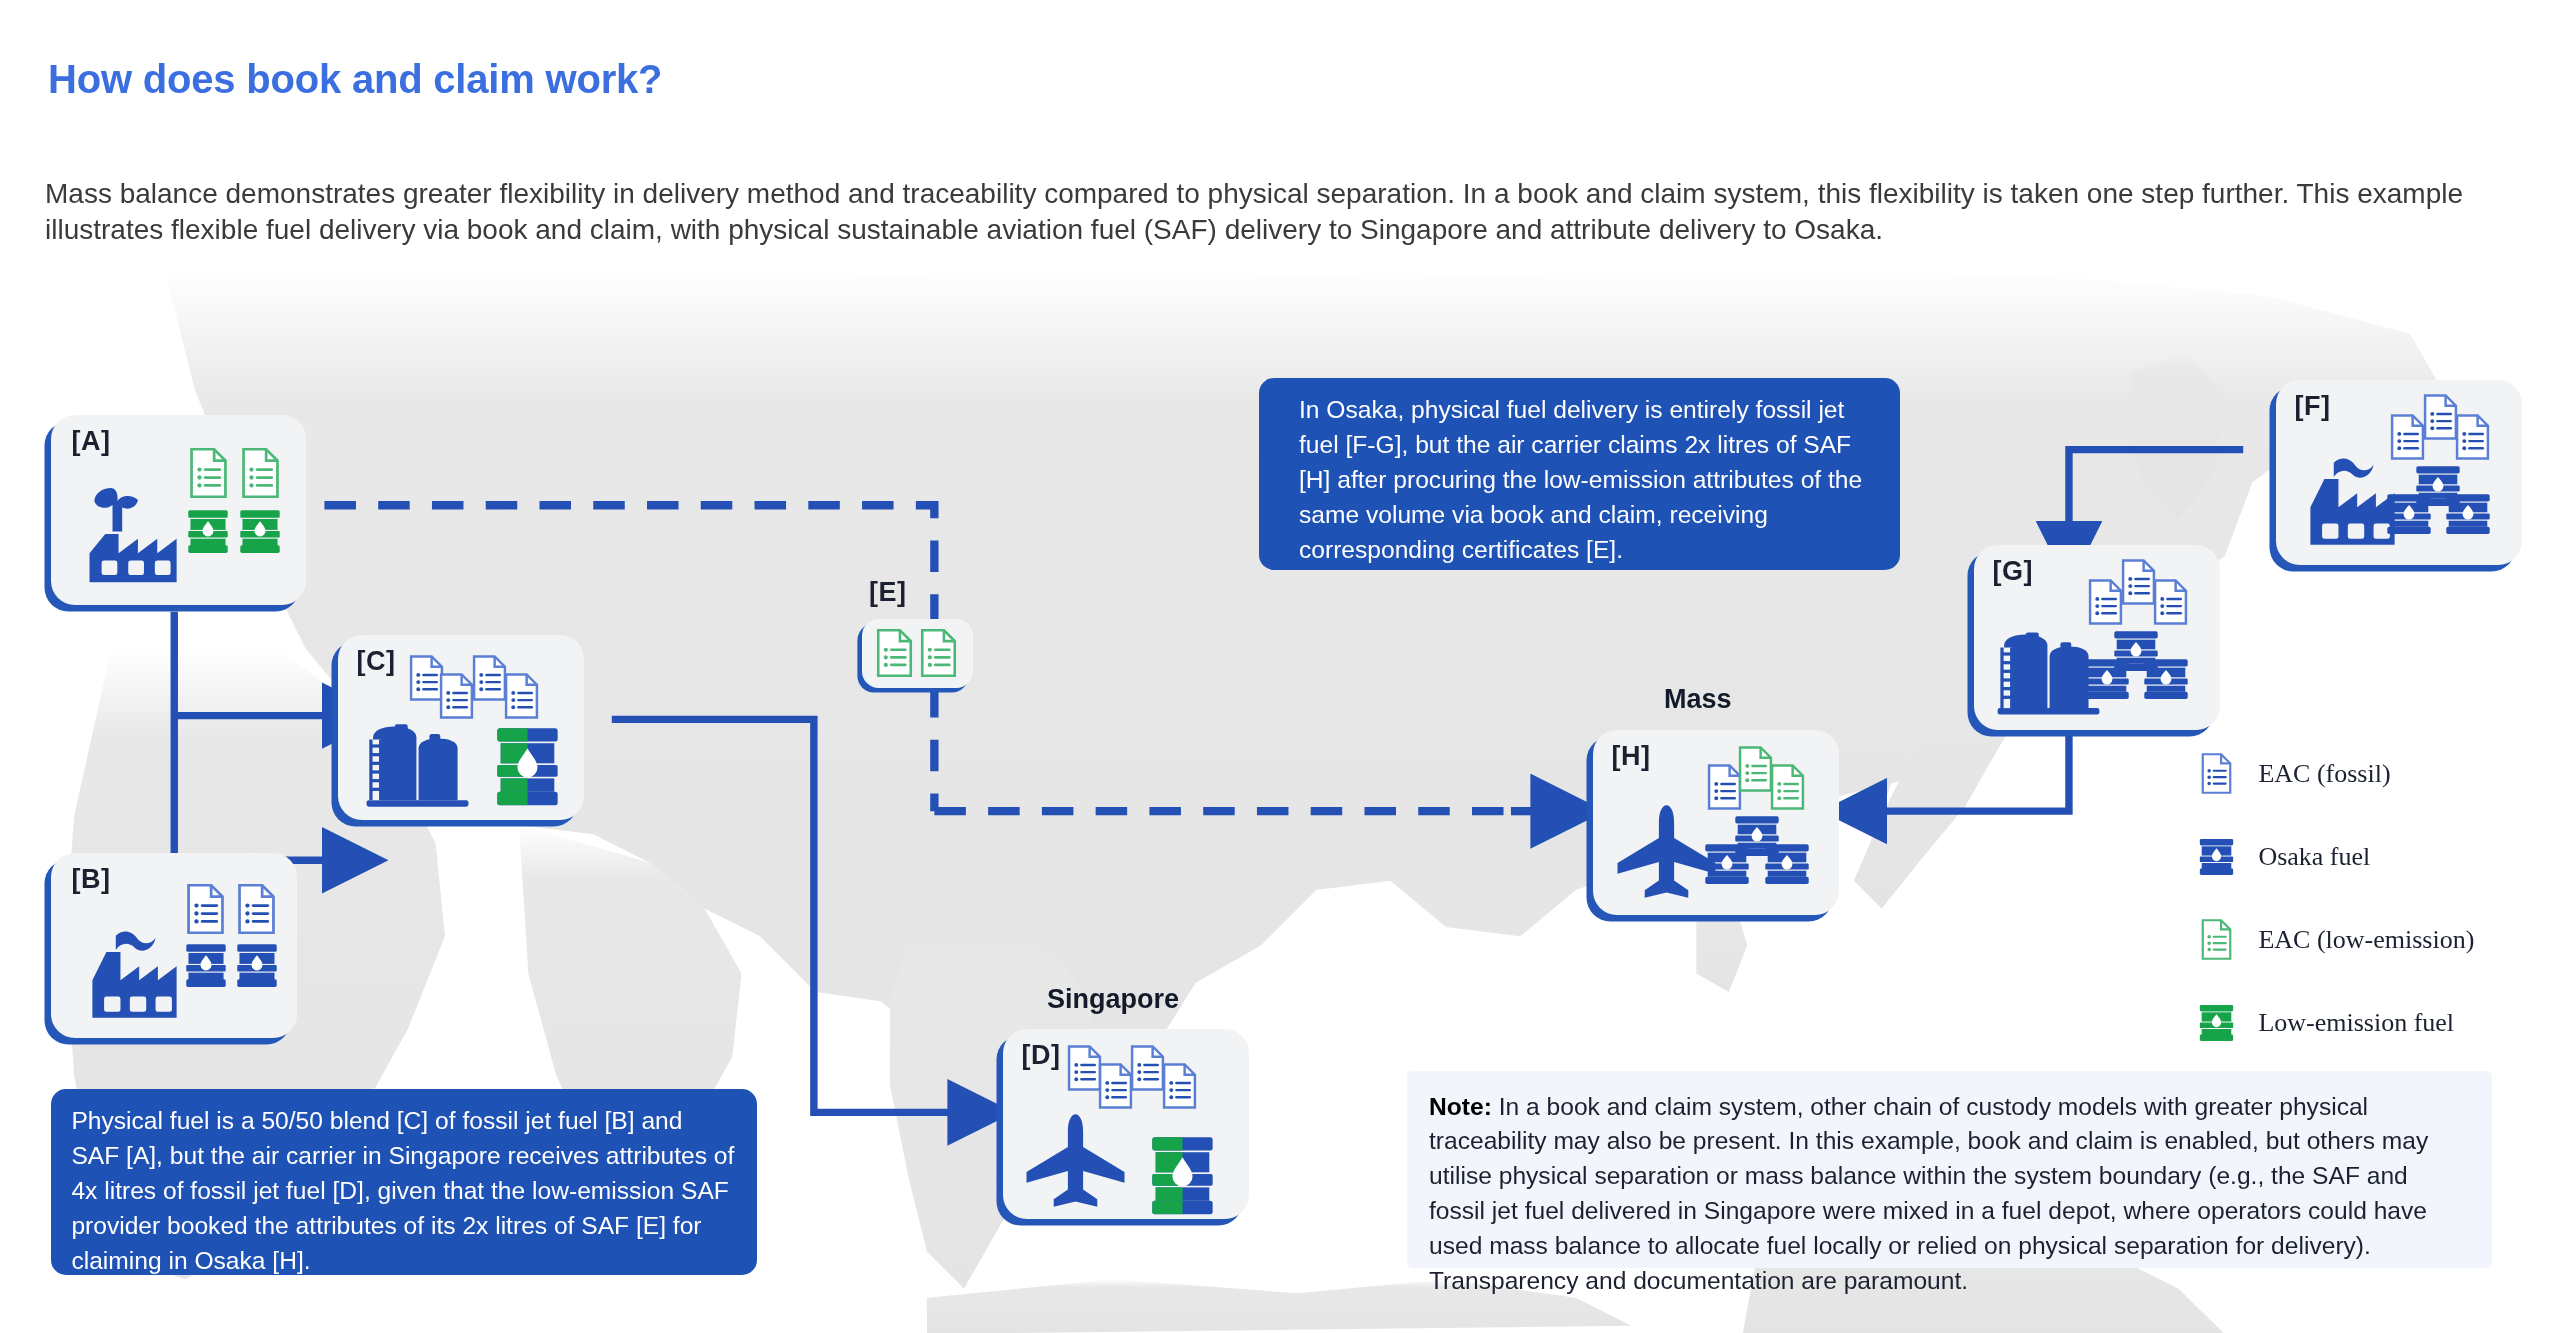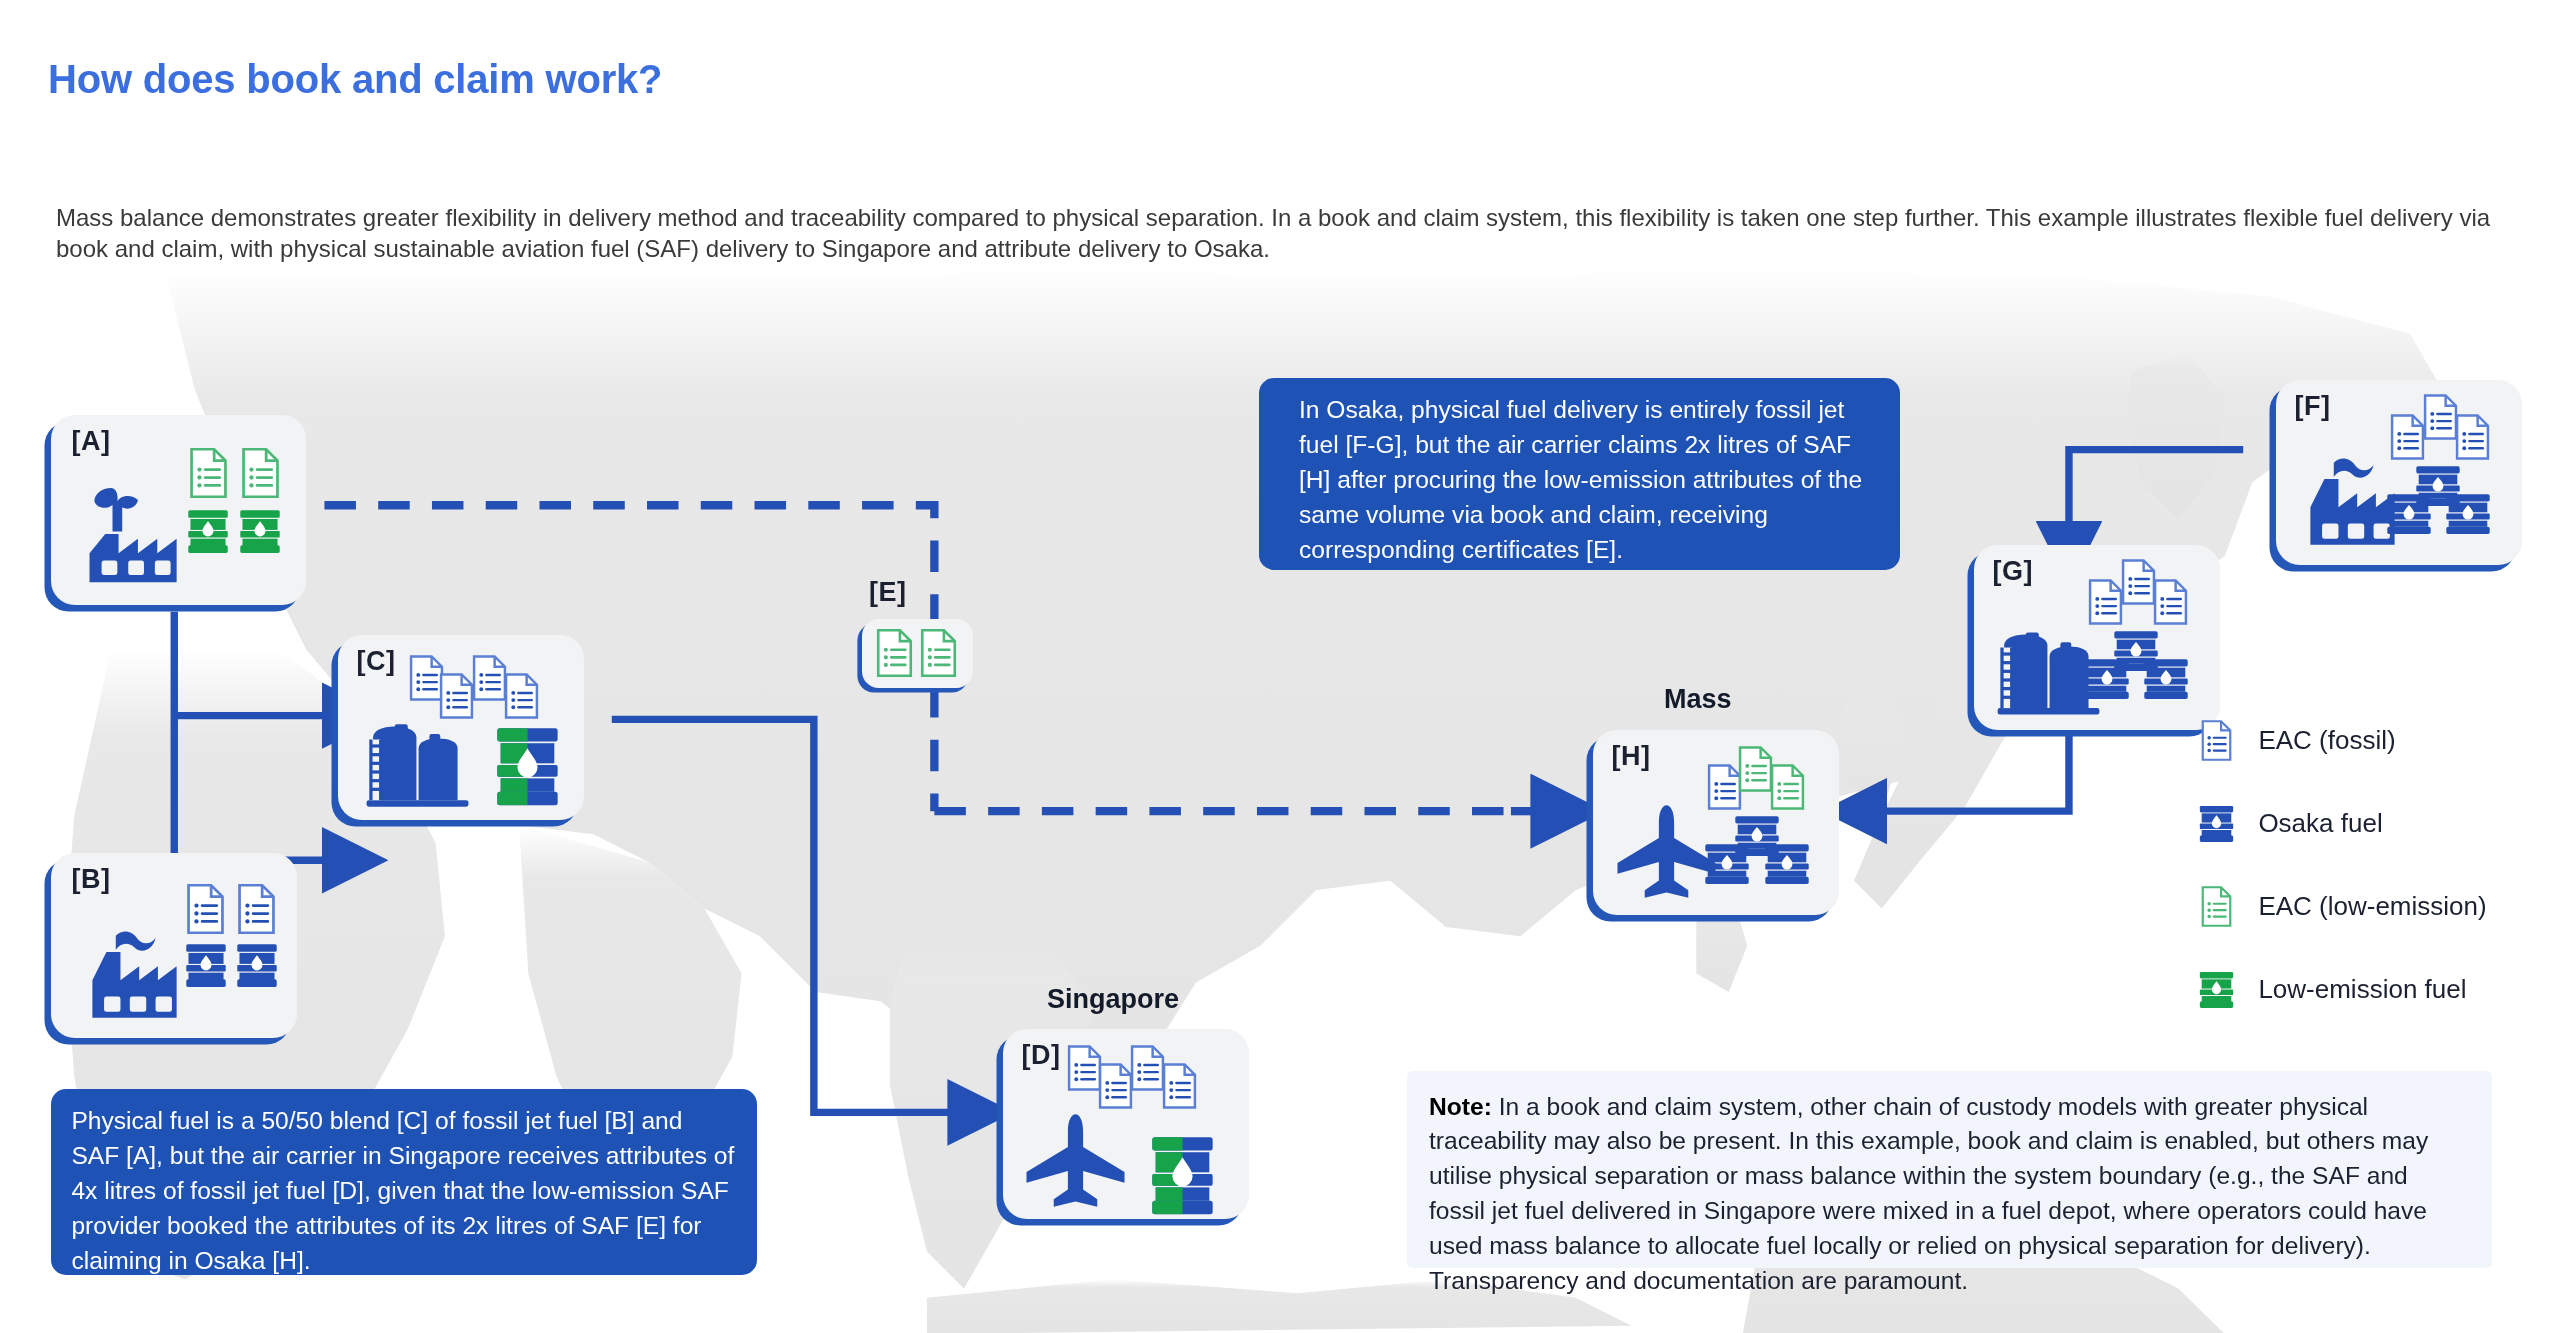--- a/index.html
+++ b/index.html
@@ -9,22 +9,22 @@
     font-family:"Liberation Sans", sans-serif;
   }
   
   #map-bg{position:absolute;left:0;top:0;width:2576px;height:1334px;z-index:0;}
   
   #page-title{
     position:absolute;left:48px;top:57px;z-index:30;
     font-size:40px;font-weight:bold;color:#3b6fe0;letter-spacing:-0.2px;
   }
   #intro-paragraph{
-    position:absolute;left:56px;top:176px;width:2484px;z-index:30;
-    font-size:24px;line-height:1.28;color:#3a3a3a;margin-top:27px;
+    position:absolute;left:45px;top:176px;width:2484px;z-index:30;
+    font-size:28px;line-height:1.28;color:#3a3a3a;
   }
   
   .node{
     position:absolute;z-index:20;
     background:#f2f3f5;
     border-radius:24px;
     box-shadow:-6.5px 6.5px 0 0 #2457b8;
   }
   .node-label{
     position:absolute;font-size:27px;font-weight:bold;color:#1b2130;
@@ -41,21 +41,21 @@
     box-sizing:border-box;
   }
   #note-box{
     position:absolute;z-index:40;
     background:#f2f5fb;color:#1b2130;border-radius:5.6px;
     font-size:24.6px;line-height:1.42;padding:18.5px 24px 20.4px 22px;
     box-sizing:border-box;
   }
   #note-box .note-lead{color:#000000;font-weight:bold;}
   
-  #legend{position:absolute;z-index:40;left:2195px;top:720px;}
+  #legend{position:absolute;z-index:40;left:2195px;top:753px;font-family:Liberation Serif, serif;}
   .legend-row{display:flex;align-items:center;height:41px;margin-bottom:42px;}
   .legend-swatch{width:43px;height:43px;display:flex;align-items:center;justify-content:center;margin-right:20.4px;}
   .legend-text{font-size:26px;color:#1b2130;white-space:nowrap;}
   
   #connectors{position:absolute;left:0;top:0;width:2576px;height:1334px;z-index:15;pointer-events:none;}
 </style>
 </head>
 <body>
 
 <svg id="map-bg" viewBox="0 0 2779 1439" preserveAspectRatio="none" aria-hidden="true">

